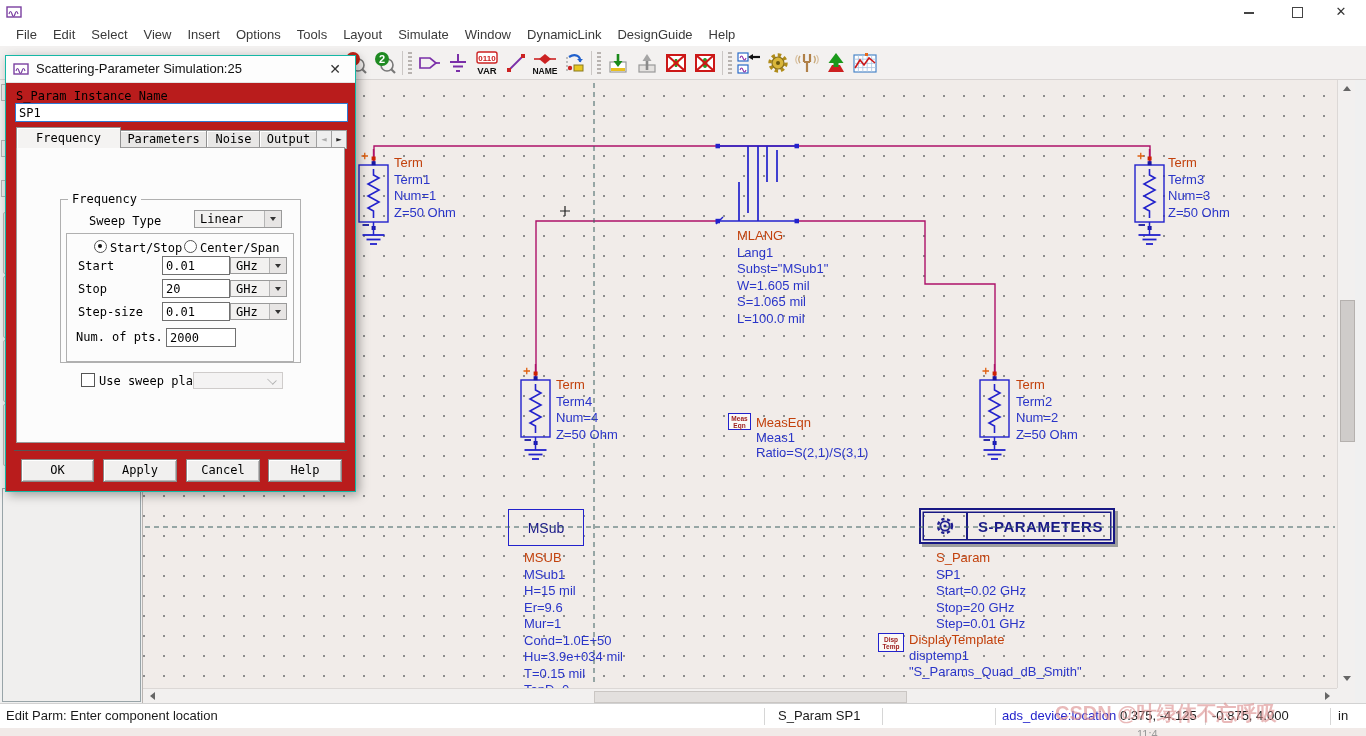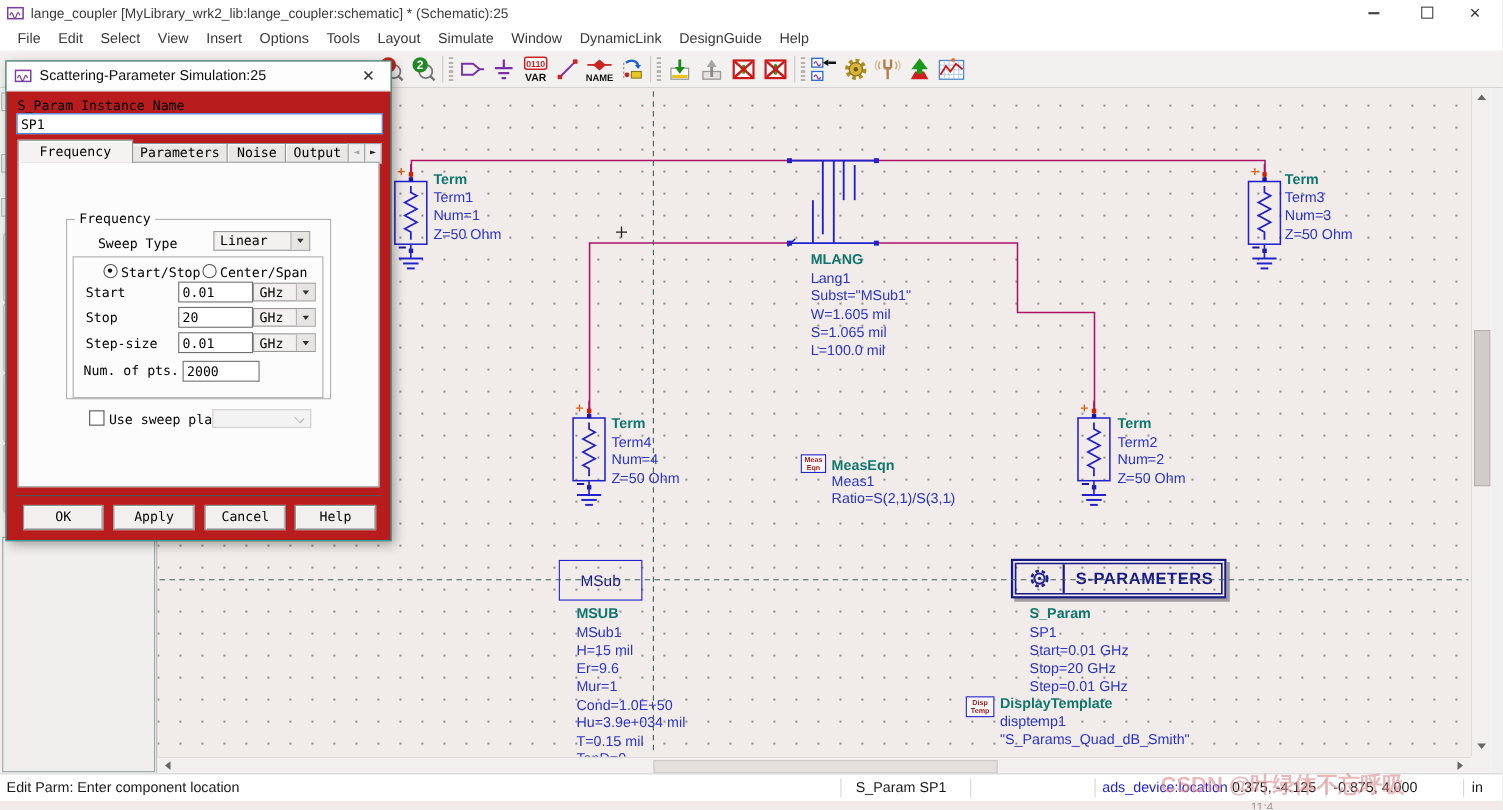--- a/index.html
+++ b/index.html
@@ -28,21 +28,21 @@
   .dock-btn{position:absolute;left:3px;width:13px;height:60px;background:#e7e5e4;border:1px solid #bdb9b6;border-radius:2px;}
   #palette-box{position:absolute;left:2px;top:408px;width:137px;height:212px;border:1px solid #98a4a8;background:#f0efee;}
   
   #canvas-bg{position:absolute;left:143px;top:80px;width:1194px;height:608px;z-index:1;
     background-color:#f1ece9;
     background-image:radial-gradient(circle,#8d8d8d 0.9px,transparent 1.1px);
     background-size:20px 20px;background-position:11px 6px;}
   #schsvg{position:absolute;left:0;top:0;width:1366px;height:736px;z-index:2;pointer-events:none;}
   #dashsvg{position:absolute;left:0;top:0;width:1366px;height:736px;z-index:4;pointer-events:none;}
   .comp-label{position:absolute;z-index:3;font-size:13px;line-height:16.5px;color:#2a35c8;white-space:nowrap;}
-  .comp-label .t{color:#0f766e;font-weight:bold;}
+  .comp-label .t{color:#c2410c;}
   .comp-label div{height:16.5px;}
   
   #msub-box{position:absolute;left:508px;top:509px;width:74px;height:35px;border:1.5px solid #2222cc;z-index:3;
     display:flex;align-items:center;justify-content:center;font-size:14px;color:#181888;font-weight:500;}
   #sparams-box{position:absolute;left:919px;top:508px;width:192px;height:32px;border:2px solid #181884;z-index:3;background:transparent;
     box-shadow:3px 3px 0 #9d9d9d, inset 0 0 0 1.5px #f1ece9, inset 0 0 0 3px #181884;display:flex;}
   #sparams-gear{width:42px;border-right:2px solid #181884;display:flex;align-items:center;justify-content:center;margin:3px 0 3px 3px;}
   #sparams-text{flex:1;display:flex;align-items:center;justify-content:center;font-size:15px;letter-spacing:.5px;color:#181888;font-weight:600;}
   .mini-icon-box{position:absolute;z-index:3;border:1.5px solid #2222cc;background:#faf8f7;text-align:center;
      font-family:"Liberation Sans",sans-serif;color:#a02222;display:flex;flex-direction:column;justify-content:center;}
@@ -225,21 +225,21 @@
         <circle cx="12" cy="12" r="7" fill="none" stroke="#202090" stroke-width="2.4" stroke-dasharray="3.2 2.6"></circle>
         <circle cx="12" cy="12" r="4.6" fill="none" stroke="#202090" stroke-width="1.8"></circle>
         <circle cx="12" cy="12" r="1.6" fill="#202090"></circle>
       </svg>
     </div>
     <div id="sparams-text">S-PARAMETERS</div>
   </div>
   <div class="comp-label" style="left:936px;top:550px;">
     <div class="t">S_Param</div>
     <div>SP1</div>
-    <div>Start=0.01 GHz</div>
+    <div>Start=0.02 GHz</div>
     <div>Stop=20 GHz</div>
     <div>Step=0.01 GHz</div>
   </div>
 
   <div id="measeqn-icon" class="mini-icon-box">
     <span>Meas</span>
     <span>Eqn</span>
   </div>
   <div class="comp-label lb15" style="left:756px;top:415px;line-height:15px;">
     <div class="t">MeasEqn</div>
@@ -287,21 +287,20 @@
       </div>
   </div>
   <div id="sb-corner" class="sb"></div>
   <div id="rightedge"></div>
 
   <div id="titlebar">
     <svg id="app-icon" viewBox="0 0 16 16">
       <rect x="1" y="3" width="14" height="10" fill="#fff" stroke="#7a3fa0" stroke-width="1.4"></rect>
       <path d="M3 10 q1.5 -5 3 0 t3 0 t3 0" fill="none" stroke="#7a3fa0" stroke-width="1.2"></path>
     </svg>
-    <div id="title-text">lange_coupler [MyLibrary_wrk2_lib:lange_coupler:schematic] * (Schematic):25</div>
     <div id="btn-min" class="winctl"><span class="bar"></span></div>
     <div id="btn-max" class="winctl"><span class="box"></span></div>
     <div id="btn-close" class="winctl"><span>✕</span></div>
   </div>
 
   <div id="menubar">
     <span class="menu-item">File</span>
     <span class="menu-item">Edit</span>
     <span class="menu-item">Select</span>
     <span class="menu-item">View</span>

